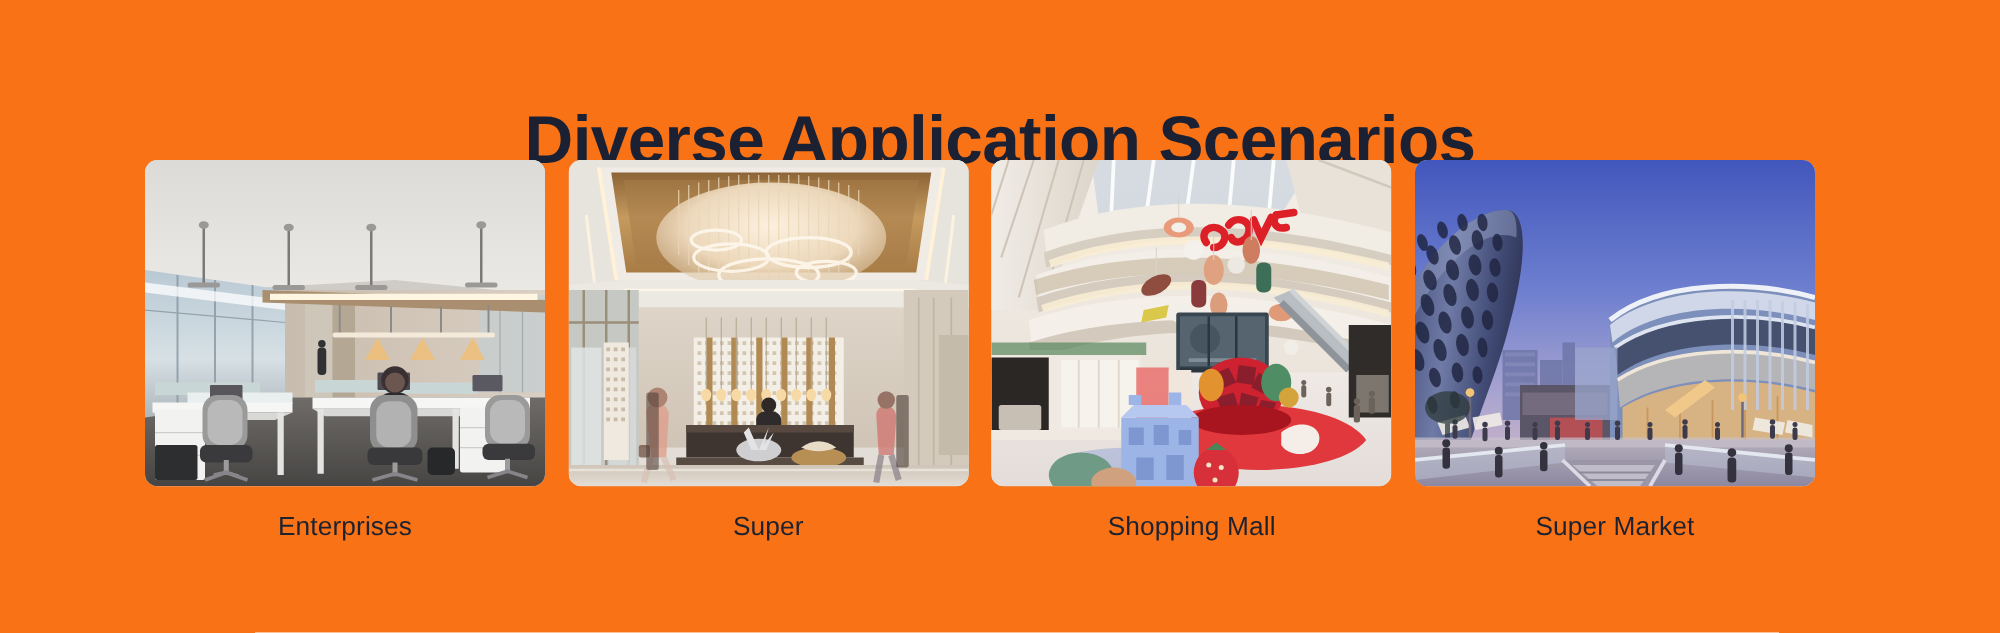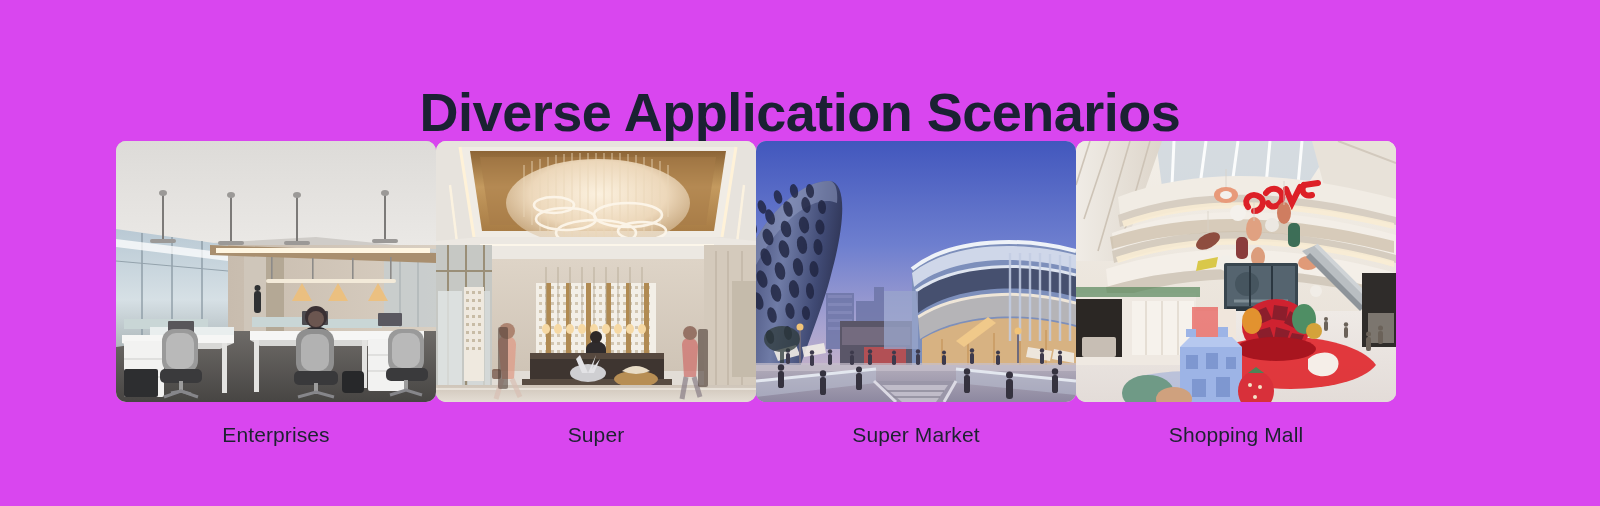--- a/index.html
+++ b/index.html
@@ -10,42 +10,43 @@
   body {
     width: 1600px;
     height: 506px;
     font-family: "Liberation Sans", sans-serif;
     overflow: hidden;
   }
   .page {
     position: relative;
     width: 1600px;
     height: 506px;
-    background: #d946ef;
+    background: #f97316;
   }
   .section-title {
     position: absolute;
     top: 44px;
     left: 0;
     width: 1600px;
     text-align: center;
     font-size: 54px;
     font-weight: 700;
     letter-spacing: -0.5px;
     color: #1b2133;
     line-height: 1.2;
     font-family: "Liberation Sans", sans-serif;
   }
   .cards {
     position: absolute;
-    top: 141px;
+    top: 128px;
     left: 116px;
     width: 1336px;
     height: 320px;
     display: flex;
+    justify-content: space-between;
     align-items: flex-start;
   }
   .card {
     width: 320px;
     display: flex;
     flex-direction: column;
     align-items: center;
   }
   .thumb {
     width: 320px;
@@ -609,20 +610,209 @@
             <circle cx="254" cy="192" r="7" fill="#7e5344"></circle>
             <path d="M250 236 L246 258" stroke="#8b8088" stroke-width="5"></path>
             <path d="M258 236 L264 256" stroke="#8b8088" stroke-width="5"></path>
           </g>
 
           <rect x="62" y="186" width="10" height="62" rx="2" fill="#4a3b33" opacity="0.55"></rect>
           <rect x="262" y="188" width="10" height="58" rx="2" fill="#4a3b33" opacity="0.6"></rect>
         </svg>
       </div>
       <div class="caption">Super</div>
+    </div>
+
+    <div class="card">
+      <div class="thumb">
+        <svg viewBox="0 0 320 261" preserveAspectRatio="none" role="img">
+          <defs>
+            <linearGradient id="m-bg" x1="0" y1="0" x2="0" y2="1">
+              <stop offset="0" stop-color="#f3efe8"></stop>
+                <stop offset="1" stop-color="#e6ded4"></stop>
+            </linearGradient>
+            <linearGradient id="m-floor" x1="0" y1="0" x2="0" y2="1">
+              <stop offset="0" stop-color="#efeae6"></stop>
+                <stop offset="1" stop-color="#e3dcd8"></stop>
+            </linearGradient>
+            <linearGradient id="m-panel" x1="0" y1="0" x2="1" y2="0">
+              <stop offset="0" stop-color="#f0ece6"></stop>
+                <stop offset="1" stop-color="#ddd5ca"></stop>
+            </linearGradient>
+          </defs>
+          <rect width="320" height="261" fill="url(#m-bg)"></rect>
+
+          <path d="M80 0 H260 L230 46 H86 Z" fill="#cdd6de" opacity="0.8"></path>
+          <g stroke="#ffffff" stroke-width="3" opacity="0.9">
+            <path d="M98 0 L96 44"></path>
+              <path d="M130 0 L124 44"></path>
+              <path d="M162 0 L156 44"></path>
+            <path d="M194 0 L190 44"></path>
+              <path d="M226 0 L222 44"></path>
+          </g>
+
+          <path d="M0 0 H86 L44 120 H0 Z" fill="url(#m-panel)"></path>
+          <g stroke="#cdc3b6" stroke-width="1.6">
+            <path d="M14 0 L0 44"></path>
+              <path d="M34 0 L8 78"></path>
+              <path d="M54 0 L22 110"></path>
+              <path d="M74 0 L40 120"></path>
+          </g>
+
+          <path d="M236 0 H320 V70 L250 52 Z" fill="#e8e2d9"></path>
+          <path d="M262 0 L320 22" stroke="#d2c9bd" stroke-width="2"></path>
+
+          <path d="M42 56 C130 22 230 34 320 58 L320 76 C230 52 130 40 44 74 Z" fill="#f1ece4"></path>
+          <path d="M42 74 C130 42 230 52 320 76 L320 84 C230 62 130 52 44 86 Z" fill="#d7cec2"></path>
+          <path d="M36 92 C130 58 232 70 320 94 L320 114 C232 90 130 78 38 110 Z" fill="#f3eee7"></path>
+          <path d="M36 110 C130 78 232 90 320 114 L320 122 C232 98 130 88 38 122 Z" fill="#d5ccbf"></path>
+          <path d="M30 128 C128 96 234 108 320 132 L320 152 C234 128 128 116 32 146 Z" fill="#f4efe8"></path>
+          <path d="M30 146 C128 116 234 128 320 152 L320 160 C234 136 128 126 32 160 Z" fill="#d3cabd"></path>
+
+          <g fill="#f9edd4" opacity="0.9">
+            <path d="M46 80 C130 50 228 60 318 82 L318 88 C228 66 130 56 48 86 Z"></path>
+            <path d="M40 116 C130 86 232 96 318 120 L318 126 C232 102 130 92 42 122 Z"></path>
+          </g>
+
+          <path d="M34 96 C128 66 230 78 318 100 L318 112 C230 90 128 80 36 108 Z" fill="#bfae96" opacity="0.55"></path>
+
+          <g stroke="#dd2027" stroke-width="6" fill="none" stroke-linecap="round">
+            <path d="M172 66 C166 58 176 50 184 56 C190 60 186 70 178 70"></path>
+            <path d="M190 52 C196 44 208 48 206 58 C204 66 194 68 192 62"></path>
+            <path d="M210 48 L216 62 L224 46"></path>
+            <path d="M228 44 L242 42"></path>
+            <path d="M228 44 C224 50 228 56 236 54"></path>
+          </g>
+
+          <g>
+            <ellipse cx="150" cy="54" rx="12" ry="8" fill="#e89a7a"></ellipse>
+            <ellipse cx="150" cy="54" rx="6" ry="4" fill="#f3f0ec"></ellipse>
+            <circle cx="162" cy="72" r="8" fill="#f4f1ec"></circle>
+            <ellipse cx="178" cy="88" rx="8" ry="12" fill="#e0a181"></ellipse>
+            <circle cx="196" cy="84" r="7" fill="#ece8e2"></circle>
+            <ellipse cx="208" cy="72" rx="7" ry="11" fill="#cf7d60"></ellipse>
+            <rect x="160" y="96" width="12" height="22" rx="5" fill="#8a3c3c"></rect>
+            <rect x="212" y="82" width="12" height="24" rx="5" fill="#3d6e57"></rect>
+            <ellipse cx="132" cy="100" rx="13" ry="7" fill="#8e4d3f" transform="rotate(-28 132 100)"></ellipse>
+            <path d="M122 120 L142 116 L140 126 L120 130 Z" fill="#d9c84a"></path>
+            <circle cx="150" cy="122" r="8" fill="#f2efe9"></circle>
+            <ellipse cx="182" cy="116" rx="7" ry="10" fill="#dc9d7c"></ellipse>
+            <circle cx="198" cy="132" r="7" fill="#f0ece6"></circle>
+            <ellipse cx="172" cy="140" rx="7" ry="5" fill="#d9534f"></ellipse>
+            <circle cx="214" cy="146" r="6" fill="#f4f1eb"></circle>
+            <ellipse cx="232" cy="122" rx="10" ry="7" fill="#e09a78"></ellipse>
+            <circle cx="240" cy="150" r="6" fill="#f1ede7"></circle>
+            <g stroke="#d8d2c8" stroke-width="0.8">
+              <path d="M150 46 V28"></path>
+                <path d="M178 80 V60"></path>
+                <path d="M208 64 V40"></path>
+                <path d="M132 92 V70"></path>
+            </g>
+          </g>
+
+          <g>
+            <path d="M226 110 L282 166 L296 160 L240 104 Z" fill="#b9bec2"></path>
+            <path d="M230 116 L284 170 L288 166 L234 112 Z" fill="#8e949a"></path>
+            <path d="M240 104 L296 160" stroke="#cfd3d6" stroke-width="4"></path>
+          </g>
+
+          <g>
+            <rect x="148" y="122" width="74" height="50" rx="2" fill="#39464f"></rect>
+            <rect x="151" y="125" width="68" height="40" fill="#55646f"></rect>
+            <circle cx="171" cy="143" r="12" fill="#46555f"></circle>
+            <path d="M158 160 H212" stroke="#7f8d96" stroke-width="3"></path>
+            <rect x="151" y="166" width="68" height="5" fill="#2c3740"></rect>
+            <g stroke="#2b3740" stroke-width="2">
+              <path d="M174 125 V165"></path>
+                <path d="M196 125 V165"></path>
+            </g>
+          </g>
+
+          <path d="M0 170 H320 V261 H0 Z" fill="url(#m-floor)"></path>
+
+          <path d="M150 204 C200 188 280 196 300 224 C280 250 190 256 150 236 C130 222 134 210 150 204 Z" fill="#e0292f" opacity="0.92"></path>
+          <path d="M232 218 C246 206 266 212 262 226 C258 238 238 238 232 228 Z" fill="#f5eee8"></path>
+
+          <path d="M60 236 C110 224 160 232 180 248 C150 261 90 261 60 252 Z" fill="#8fa4d8" opacity="0.5"></path>
+
+          <path d="M0 152 H120 V224 H0 Z" fill="#efe9e2"></path>
+          <path d="M0 158 H46 V216 H0 Z" fill="#2b2724"></path>
+          <g fill="#d8cfc4" opacity="0.9">
+            <rect x="6" y="196" width="34" height="20" rx="2"></rect>
+          </g>
+          <path d="M56 160 H118 V214 H56 Z" fill="#f6f2ec"></path>
+          <g stroke="#ded6cb" stroke-width="1.4">
+            <path d="M70 160 V214"></path>
+              <path d="M86 160 V214"></path>
+              <path d="M102 160 V214"></path>
+          </g>
+          <path d="M0 146 H124 V156 H0 Z" fill="#4c7f52" opacity="0.65"></path>
+          <path d="M116 166 H142 V212 H116 Z" fill="#e8605c" opacity="0.75"></path>
+          <path d="M142 168 H160 V210 H142 Z" fill="#f0e6dc"></path>
+
+          <path d="M286 132 H320 V206 H286 Z" fill="#2f2c2a"></path>
+          <path d="M292 172 H318 V202 H292 Z" fill="#c9bfb4" opacity="0.5"></path>
+
+          <g>
+
+            <ellipse cx="200" cy="186" rx="34" ry="28" fill="#cf2230"></ellipse>
+            <g opacity="0.45" fill="#3a1a28">
+              <path d="M176 172 L190 166 L196 178 L182 184 Z"></path>
+              <path d="M198 164 L212 166 L210 180 L196 178 Z"></path>
+              <path d="M214 170 L228 178 L220 188 L208 182 Z"></path>
+              <path d="M180 190 L194 186 L198 198 L184 200 Z"></path>
+              <path d="M200 186 L214 190 L210 202 L198 198 Z"></path>
+              <path d="M216 192 L228 194 L224 204 L212 202 Z"></path>
+            </g>
+            <ellipse cx="200" cy="208" rx="40" ry="12" fill="#a8151f"></ellipse>
+            <ellipse cx="228" cy="178" rx="12" ry="15" fill="#4f8e64"></ellipse>
+            <circle cx="238" cy="190" r="8" fill="#d4a33a"></circle>
+            <ellipse cx="176" cy="180" rx="10" ry="13" fill="#e2922f"></ellipse>
+          </g>
+
+          <g>
+            <path d="M104 206 H166 V261 H104 Z" fill="#9db4e6"></path>
+            <path d="M104 206 H166 L156 196 H114 Z" fill="#b6c8ef"></path>
+            <g fill="#7e97d0">
+              <rect x="110" y="214" width="12" height="14"></rect>
+                <rect x="130" y="212" width="12" height="16"></rect>
+              <rect x="150" y="216" width="10" height="12"></rect>
+                <rect x="116" y="238" width="14" height="18"></rect>
+              <rect x="140" y="236" width="14" height="20"></rect>
+            </g>
+            <path d="M110 196 H120 V188 H110 Z" fill="#9db4e6"></path>
+            <path d="M142 196 H152 V186 H142 Z" fill="#9db4e6"></path>
+          </g>
+
+          <ellipse cx="72" cy="252" rx="26" ry="18" fill="#6f9a86"></ellipse>
+          <ellipse cx="98" cy="258" rx="18" ry="12" fill="#cfa17e"></ellipse>
+
+          <g>
+            <ellipse cx="180" cy="250" rx="18" ry="20" fill="#d8303a"></ellipse>
+            <g fill="#f4e4c8">
+              <circle cx="174" cy="244" r="2"></circle>
+                <circle cx="184" cy="246" r="2"></circle>
+                <circle cx="179" cy="256" r="2"></circle>
+            </g>
+            <path d="M172 232 L180 226 L188 232 Z" fill="#4c8457"></path>
+          </g>
+
+          <g fill="#6b6259">
+            <rect x="290" y="196" width="5" height="14" rx="2"></rect>
+              <circle cx="292.5" cy="193" r="2.5"></circle>
+            <rect x="302" y="190" width="5" height="13" rx="2"></rect>
+              <circle cx="304.5" cy="187" r="2.5"></circle>
+            <rect x="268" y="186" width="4" height="11" rx="2"></rect>
+              <circle cx="270" cy="183.5" r="2.2"></circle>
+            <rect x="248" y="180" width="4" height="10" rx="2"></rect>
+              <circle cx="250" cy="178" r="2"></circle>
+          </g>
+        </svg>
+      </div>
+      <div class="caption">Shopping Mall</div>
     </div>
 
     <div class="card">
       <div class="thumb">
         <svg viewBox="0 0 320 261" preserveAspectRatio="none" role="img">
           <defs>
             <linearGradient id="s-sky" x1="0" y1="0" x2="0" y2="1">
               <stop offset="0" stop-color="#4257bd"></stop>
                 <stop offset="0.4" stop-color="#6e7fcf"></stop>
               <stop offset="0.72" stop-color="#a9a4d0"></stop>
@@ -817,203 +1007,14 @@
 
           <g fill="#2e3a3a" opacity="0.75">
             <ellipse cx="26" cy="198" rx="18" ry="13"></ellipse>
             <rect x="24" y="204" width="4" height="18"></rect>
           </g>
         </svg>
       </div>
       <div class="caption">Super Market</div>
     </div>
 
-    <div class="card">
-      <div class="thumb">
-        <svg viewBox="0 0 320 261" preserveAspectRatio="none" role="img">
-          <defs>
-            <linearGradient id="m-bg" x1="0" y1="0" x2="0" y2="1">
-              <stop offset="0" stop-color="#f3efe8"></stop>
-                <stop offset="1" stop-color="#e6ded4"></stop>
-            </linearGradient>
-            <linearGradient id="m-floor" x1="0" y1="0" x2="0" y2="1">
-              <stop offset="0" stop-color="#efeae6"></stop>
-                <stop offset="1" stop-color="#e3dcd8"></stop>
-            </linearGradient>
-            <linearGradient id="m-panel" x1="0" y1="0" x2="1" y2="0">
-              <stop offset="0" stop-color="#f0ece6"></stop>
-                <stop offset="1" stop-color="#ddd5ca"></stop>
-            </linearGradient>
-          </defs>
-          <rect width="320" height="261" fill="url(#m-bg)"></rect>
-
-          <path d="M80 0 H260 L230 46 H86 Z" fill="#cdd6de" opacity="0.8"></path>
-          <g stroke="#ffffff" stroke-width="3" opacity="0.9">
-            <path d="M98 0 L96 44"></path>
-              <path d="M130 0 L124 44"></path>
-              <path d="M162 0 L156 44"></path>
-            <path d="M194 0 L190 44"></path>
-              <path d="M226 0 L222 44"></path>
-          </g>
-
-          <path d="M0 0 H86 L44 120 H0 Z" fill="url(#m-panel)"></path>
-          <g stroke="#cdc3b6" stroke-width="1.6">
-            <path d="M14 0 L0 44"></path>
-              <path d="M34 0 L8 78"></path>
-              <path d="M54 0 L22 110"></path>
-              <path d="M74 0 L40 120"></path>
-          </g>
-
-          <path d="M236 0 H320 V70 L250 52 Z" fill="#e8e2d9"></path>
-          <path d="M262 0 L320 22" stroke="#d2c9bd" stroke-width="2"></path>
-
-          <path d="M42 56 C130 22 230 34 320 58 L320 76 C230 52 130 40 44 74 Z" fill="#f1ece4"></path>
-          <path d="M42 74 C130 42 230 52 320 76 L320 84 C230 62 130 52 44 86 Z" fill="#d7cec2"></path>
-          <path d="M36 92 C130 58 232 70 320 94 L320 114 C232 90 130 78 38 110 Z" fill="#f3eee7"></path>
-          <path d="M36 110 C130 78 232 90 320 114 L320 122 C232 98 130 88 38 122 Z" fill="#d5ccbf"></path>
-          <path d="M30 128 C128 96 234 108 320 132 L320 152 C234 128 128 116 32 146 Z" fill="#f4efe8"></path>
-          <path d="M30 146 C128 116 234 128 320 152 L320 160 C234 136 128 126 32 160 Z" fill="#d3cabd"></path>
-
-          <g fill="#f9edd4" opacity="0.9">
-            <path d="M46 80 C130 50 228 60 318 82 L318 88 C228 66 130 56 48 86 Z"></path>
-            <path d="M40 116 C130 86 232 96 318 120 L318 126 C232 102 130 92 42 122 Z"></path>
-          </g>
-
-          <path d="M34 96 C128 66 230 78 318 100 L318 112 C230 90 128 80 36 108 Z" fill="#bfae96" opacity="0.55"></path>
-
-          <g stroke="#dd2027" stroke-width="6" fill="none" stroke-linecap="round">
-            <path d="M172 66 C166 58 176 50 184 56 C190 60 186 70 178 70"></path>
-            <path d="M190 52 C196 44 208 48 206 58 C204 66 194 68 192 62"></path>
-            <path d="M210 48 L216 62 L224 46"></path>
-            <path d="M228 44 L242 42"></path>
-            <path d="M228 44 C224 50 228 56 236 54"></path>
-          </g>
-
-          <g>
-            <ellipse cx="150" cy="54" rx="12" ry="8" fill="#e89a7a"></ellipse>
-            <ellipse cx="150" cy="54" rx="6" ry="4" fill="#f3f0ec"></ellipse>
-            <circle cx="162" cy="72" r="8" fill="#f4f1ec"></circle>
-            <ellipse cx="178" cy="88" rx="8" ry="12" fill="#e0a181"></ellipse>
-            <circle cx="196" cy="84" r="7" fill="#ece8e2"></circle>
-            <ellipse cx="208" cy="72" rx="7" ry="11" fill="#cf7d60"></ellipse>
-            <rect x="160" y="96" width="12" height="22" rx="5" fill="#8a3c3c"></rect>
-            <rect x="212" y="82" width="12" height="24" rx="5" fill="#3d6e57"></rect>
-            <ellipse cx="132" cy="100" rx="13" ry="7" fill="#8e4d3f" transform="rotate(-28 132 100)"></ellipse>
-            <path d="M122 120 L142 116 L140 126 L120 130 Z" fill="#d9c84a"></path>
-            <circle cx="150" cy="122" r="8" fill="#f2efe9"></circle>
-            <ellipse cx="182" cy="116" rx="7" ry="10" fill="#dc9d7c"></ellipse>
-            <circle cx="198" cy="132" r="7" fill="#f0ece6"></circle>
-            <ellipse cx="172" cy="140" rx="7" ry="5" fill="#d9534f"></ellipse>
-            <circle cx="214" cy="146" r="6" fill="#f4f1eb"></circle>
-            <ellipse cx="232" cy="122" rx="10" ry="7" fill="#e09a78"></ellipse>
-            <circle cx="240" cy="150" r="6" fill="#f1ede7"></circle>
-            <g stroke="#d8d2c8" stroke-width="0.8">
-              <path d="M150 46 V28"></path>
-                <path d="M178 80 V60"></path>
-                <path d="M208 64 V40"></path>
-                <path d="M132 92 V70"></path>
-            </g>
-          </g>
-
-          <g>
-            <path d="M226 110 L282 166 L296 160 L240 104 Z" fill="#b9bec2"></path>
-            <path d="M230 116 L284 170 L288 166 L234 112 Z" fill="#8e949a"></path>
-            <path d="M240 104 L296 160" stroke="#cfd3d6" stroke-width="4"></path>
-          </g>
-
-          <g>
-            <rect x="148" y="122" width="74" height="50" rx="2" fill="#39464f"></rect>
-            <rect x="151" y="125" width="68" height="40" fill="#55646f"></rect>
-            <circle cx="171" cy="143" r="12" fill="#46555f"></circle>
-            <path d="M158 160 H212" stroke="#7f8d96" stroke-width="3"></path>
-            <rect x="151" y="166" width="68" height="5" fill="#2c3740"></rect>
-            <g stroke="#2b3740" stroke-width="2">
-              <path d="M174 125 V165"></path>
-                <path d="M196 125 V165"></path>
-            </g>
-          </g>
-
-          <path d="M0 170 H320 V261 H0 Z" fill="url(#m-floor)"></path>
-
-          <path d="M150 204 C200 188 280 196 300 224 C280 250 190 256 150 236 C130 222 134 210 150 204 Z" fill="#e0292f" opacity="0.92"></path>
-          <path d="M232 218 C246 206 266 212 262 226 C258 238 238 238 232 228 Z" fill="#f5eee8"></path>
-
-          <path d="M60 236 C110 224 160 232 180 248 C150 261 90 261 60 252 Z" fill="#8fa4d8" opacity="0.5"></path>
-
-          <path d="M0 152 H120 V224 H0 Z" fill="#efe9e2"></path>
-          <path d="M0 158 H46 V216 H0 Z" fill="#2b2724"></path>
-          <g fill="#d8cfc4" opacity="0.9">
-            <rect x="6" y="196" width="34" height="20" rx="2"></rect>
-          </g>
-          <path d="M56 160 H118 V214 H56 Z" fill="#f6f2ec"></path>
-          <g stroke="#ded6cb" stroke-width="1.4">
-            <path d="M70 160 V214"></path>
-              <path d="M86 160 V214"></path>
-              <path d="M102 160 V214"></path>
-          </g>
-          <path d="M0 146 H124 V156 H0 Z" fill="#4c7f52" opacity="0.65"></path>
-          <path d="M116 166 H142 V212 H116 Z" fill="#e8605c" opacity="0.75"></path>
-          <path d="M142 168 H160 V210 H142 Z" fill="#f0e6dc"></path>
-
-          <path d="M286 132 H320 V206 H286 Z" fill="#2f2c2a"></path>
-          <path d="M292 172 H318 V202 H292 Z" fill="#c9bfb4" opacity="0.5"></path>
-
-          <g>
-
-            <ellipse cx="200" cy="186" rx="34" ry="28" fill="#cf2230"></ellipse>
-            <g opacity="0.45" fill="#3a1a28">
-              <path d="M176 172 L190 166 L196 178 L182 184 Z"></path>
-              <path d="M198 164 L212 166 L210 180 L196 178 Z"></path>
-              <path d="M214 170 L228 178 L220 188 L208 182 Z"></path>
-              <path d="M180 190 L194 186 L198 198 L184 200 Z"></path>
-              <path d="M200 186 L214 190 L210 202 L198 198 Z"></path>
-              <path d="M216 192 L228 194 L224 204 L212 202 Z"></path>
-            </g>
-            <ellipse cx="200" cy="208" rx="40" ry="12" fill="#a8151f"></ellipse>
-            <ellipse cx="228" cy="178" rx="12" ry="15" fill="#4f8e64"></ellipse>
-            <circle cx="238" cy="190" r="8" fill="#d4a33a"></circle>
-            <ellipse cx="176" cy="180" rx="10" ry="13" fill="#e2922f"></ellipse>
-          </g>
-
-          <g>
-            <path d="M104 206 H166 V261 H104 Z" fill="#9db4e6"></path>
-            <path d="M104 206 H166 L156 196 H114 Z" fill="#b6c8ef"></path>
-            <g fill="#7e97d0">
-              <rect x="110" y="214" width="12" height="14"></rect>
-                <rect x="130" y="212" width="12" height="16"></rect>
-              <rect x="150" y="216" width="10" height="12"></rect>
-                <rect x="116" y="238" width="14" height="18"></rect>
-              <rect x="140" y="236" width="14" height="20"></rect>
-            </g>
-            <path d="M110 196 H120 V188 H110 Z" fill="#9db4e6"></path>
-            <path d="M142 196 H152 V186 H142 Z" fill="#9db4e6"></path>
-          </g>
-
-          <ellipse cx="72" cy="252" rx="26" ry="18" fill="#6f9a86"></ellipse>
-          <ellipse cx="98" cy="258" rx="18" ry="12" fill="#cfa17e"></ellipse>
-
-          <g>
-            <ellipse cx="180" cy="250" rx="18" ry="20" fill="#d8303a"></ellipse>
-            <g fill="#f4e4c8">
-              <circle cx="174" cy="244" r="2"></circle>
-                <circle cx="184" cy="246" r="2"></circle>
-                <circle cx="179" cy="256" r="2"></circle>
-            </g>
-            <path d="M172 232 L180 226 L188 232 Z" fill="#4c8457"></path>
-          </g>
-
-          <g fill="#6b6259">
-            <rect x="290" y="196" width="5" height="14" rx="2"></rect>
-              <circle cx="292.5" cy="193" r="2.5"></circle>
-            <rect x="302" y="190" width="5" height="13" rx="2"></rect>
-              <circle cx="304.5" cy="187" r="2.5"></circle>
-            <rect x="268" y="186" width="4" height="11" rx="2"></rect>
-              <circle cx="270" cy="183.5" r="2.2"></circle>
-            <rect x="248" y="180" width="4" height="10" rx="2"></rect>
-              <circle cx="250" cy="178" r="2"></circle>
-          </g>
-        </svg>
-      </div>
-      <div class="caption">Shopping Mall</div>
-    </div>
-
   </div>
 </div>
 
 </body></html>

